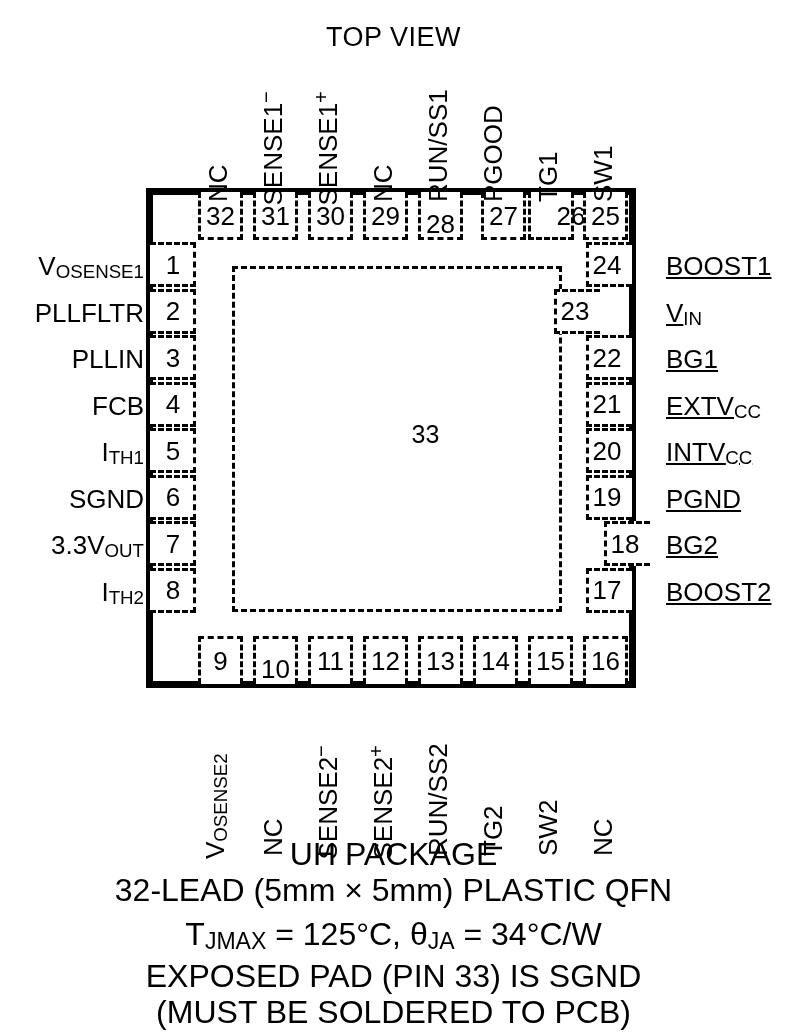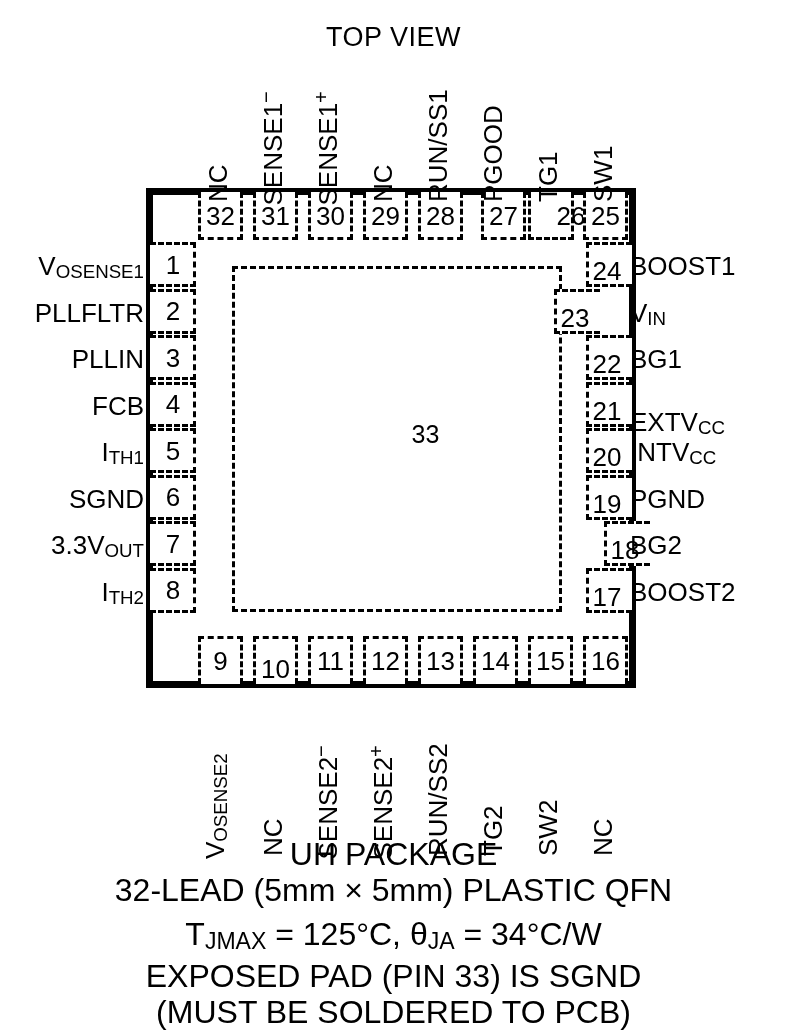--- a/index.html
+++ b/index.html
@@ -111,40 +111,40 @@
   }
   
   .pin.right {
     width: 46px;
     height: 45px;
     border-top: 3px dashed #000;
     border-bottom: 3px dashed #000;
     border-left: 3px dashed #000;
     border-right: none;
     padding-right: 7px;
-    align-items: flex-end;
   }
 
   
   .lbl {
     position: absolute;
     font-size: 26px;
     line-height: 1;
     white-space: nowrap;
   }
   
   .lbl.side-left {
     width: 150px;
     text-align: right;
     right: 643px; 
   }
   
   .lbl.side-right {
-    left: 630px;
+    left: 666px;
     text-align: center;
+    text-decoration: underline;
   }
   
   .lbl.vert {
     transform-origin: left bottom;
     transform: rotate(-90deg);
     white-space: nowrap;
   }
 
   sub {
     font-size: 0.72em;
@@ -194,21 +194,21 @@
       </div>
       <div class="lbl vert" style="left: 286px; top: 176px;">SENSE1<sup>−</sup></div>
       <div class="pin top" style="left: 308px; top: 192px;">
         <span>30</span>
       </div>
       <div class="lbl vert" style="left: 341px; top: 176px;">SENSE1<sup>+</sup></div>
       <div class="pin top" style="left: 363px; top: 192px;">
         <span>29</span>
       </div>
       <div class="lbl vert" style="left: 396px; top: 176px;">NC</div>
-      <div class="pin top" style="left: 418px; top: 192px;">
+      <div class="pin top" style="left: 418px; top: 192px; align-items: flex-end;">
         <span>28</span>
       </div>
       <div class="lbl vert" style="left: 451px; top: 176px;">RUN/SS1</div>
       <div class="pin top" style="left: 481px; top: 192px; justify-content: center;">
         <span>27</span>
       </div>
       <div class="lbl vert" style="left: 506px; top: 176px;">PGOOD</div>
       <div class="pin top" style="left: 528px; top: 192px; padding-left: 40px;">
         <span>26</span>
       </div>
@@ -289,21 +289,21 @@
         <span>23</span>
       </div>
       <div class="lbl side-right" style="top: 299.5px;">V<sub>IN</sub></div>
       <div class="pin right" style="left: 586px; top: 335px;">
         <span>22</span>
       </div>
       <div class="lbl side-right" style="top: 346px;">BG1</div>
       <div class="pin right" style="left: 586px; top: 381.5px;">
         <span>21</span>
       </div>
-      <div class="lbl side-right" style="top: 392.5px; margin-top: 16px;">EXTV<sub>CC</sub></div>
+      <div class="lbl side-right" style="top: 392.5px;">EXTV<sub>CC</sub></div>
       <div class="pin right" style="left: 586px; top: 428px;">
         <span>20</span>
       </div>
       <div class="lbl side-right" style="top: 439px;">INTV<sub>CC</sub></div>
       <div class="pin right" style="left: 586px; top: 474.5px;">
         <span>19</span>
       </div>
       <div class="lbl side-right" style="top: 485.5px;">PGND</div>
       <div class="pin right" style="left: 604px; top: 521px;">
         <span>18</span>

